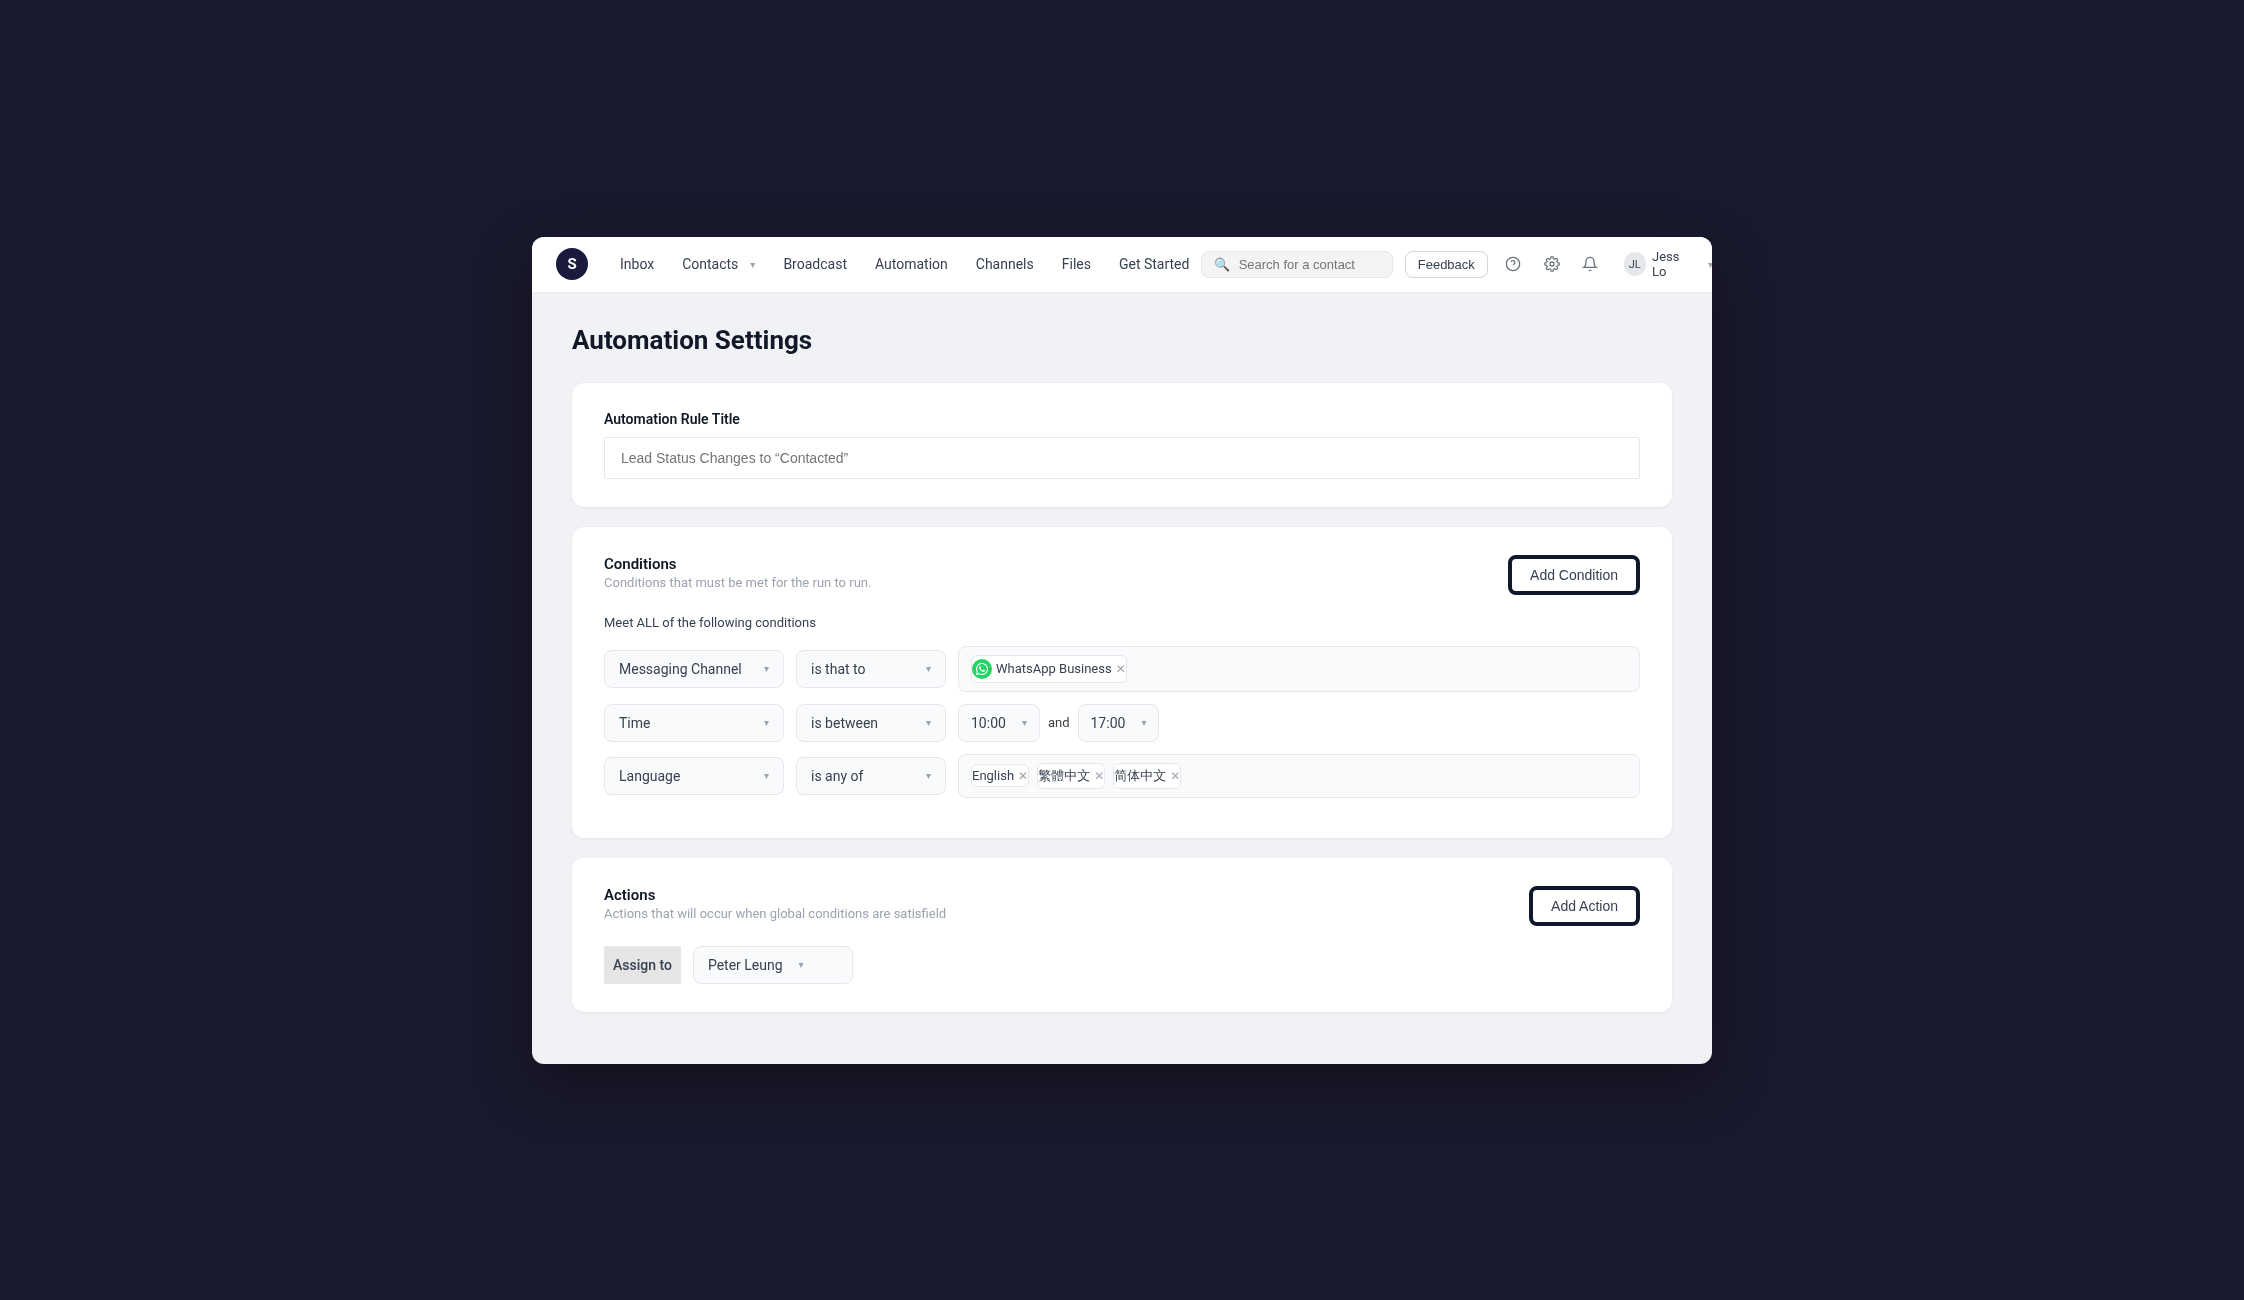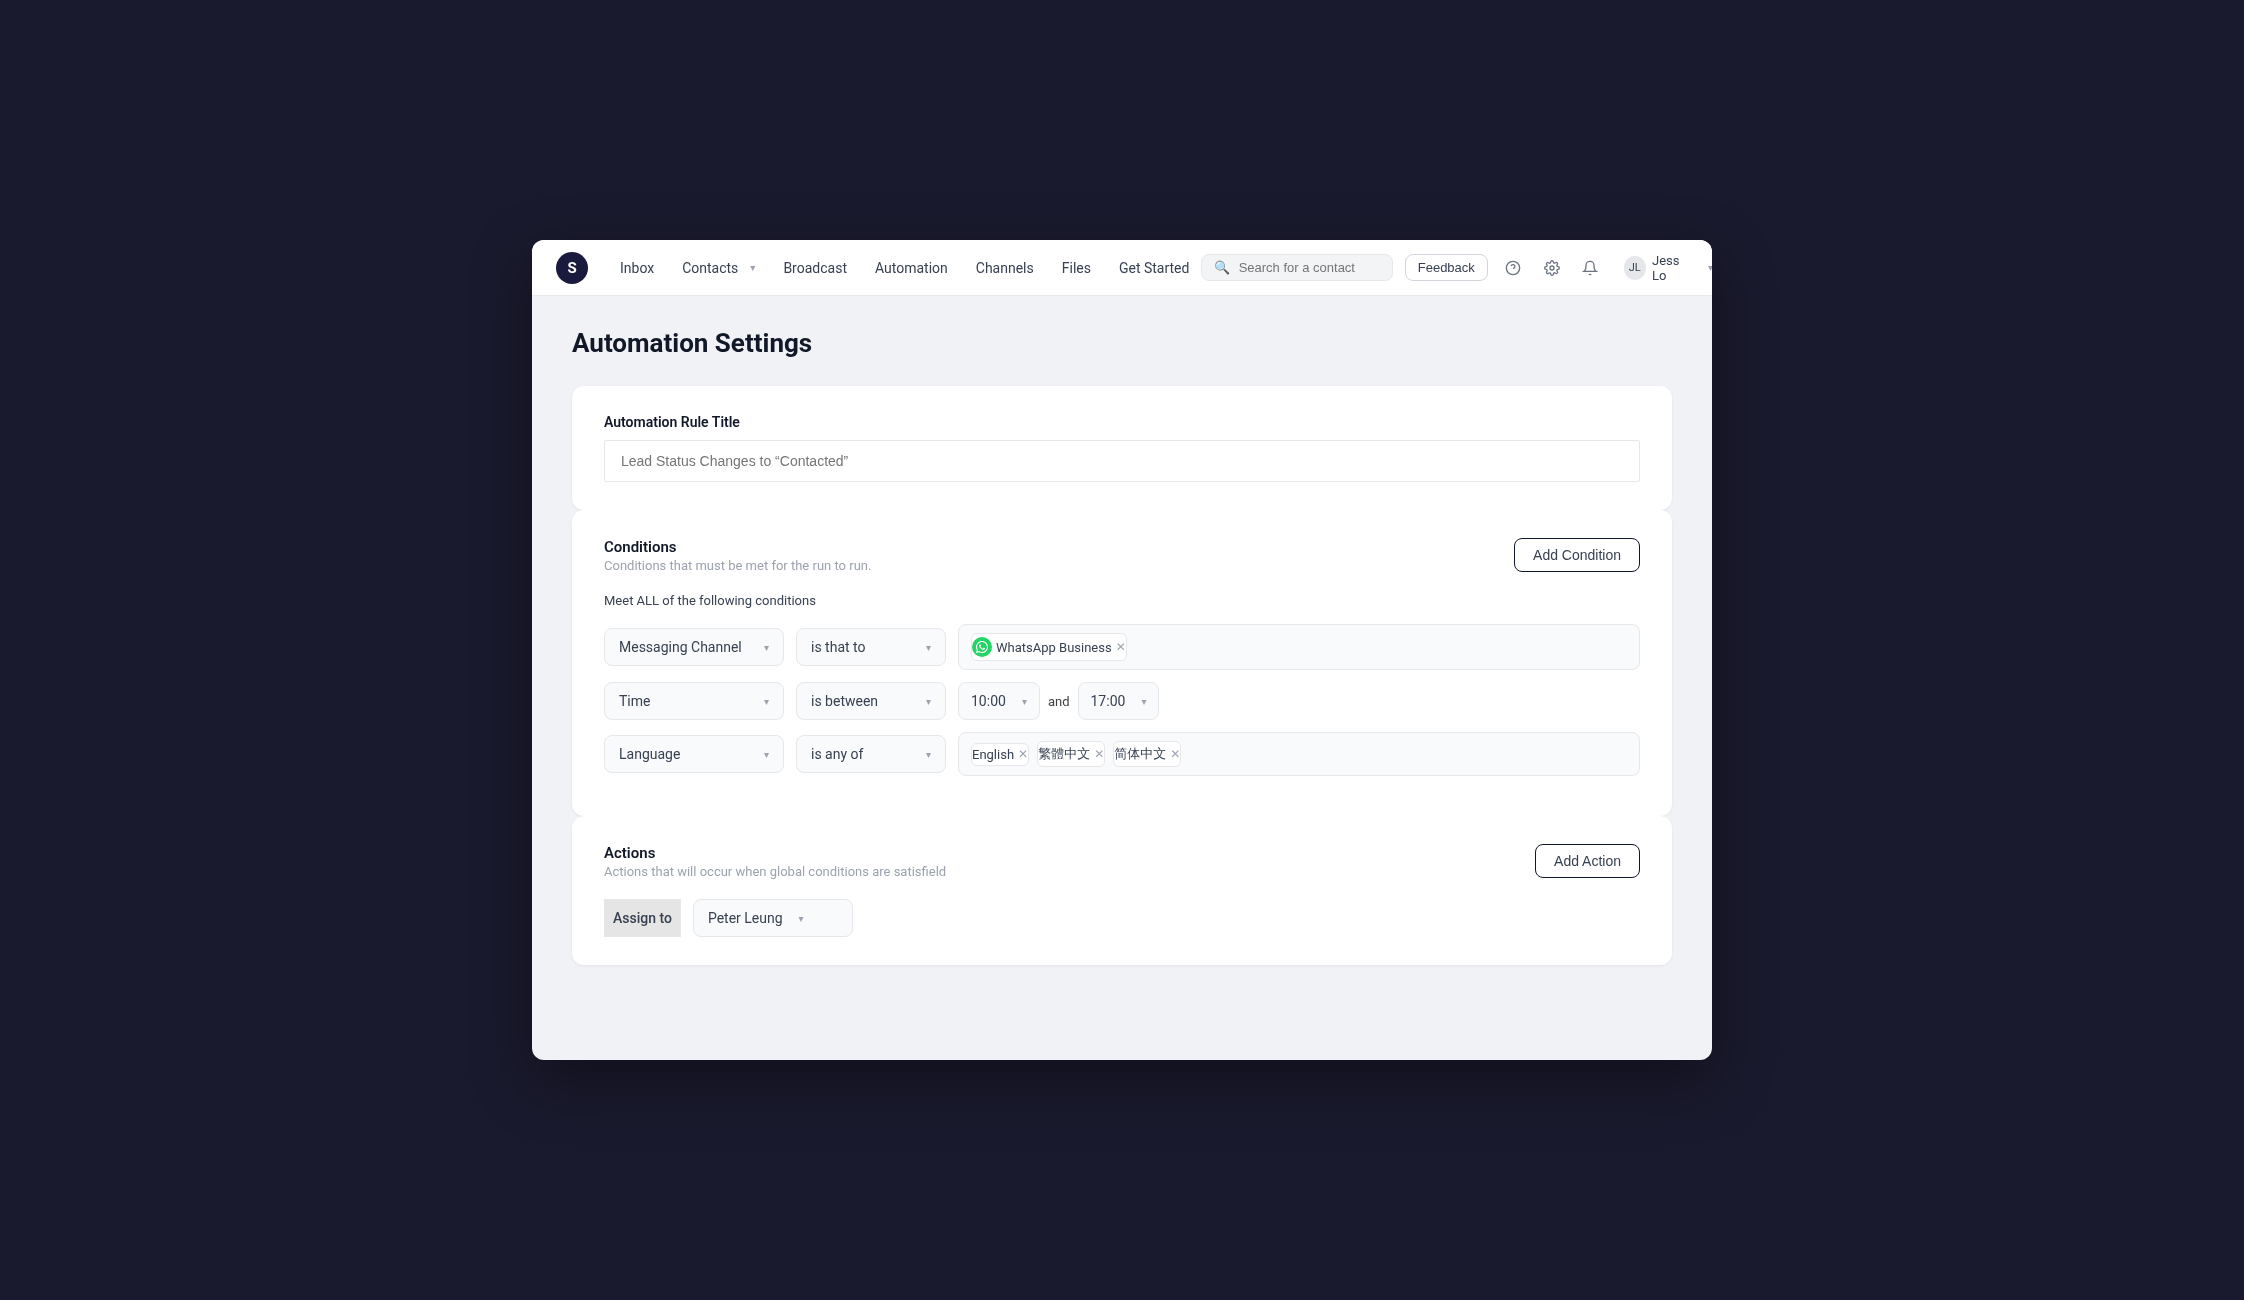--- a/index.html
+++ b/index.html
@@ -129,20 +129,21 @@
       font-size: 26px;
       font-weight: 700;
       color: #111827;
       margin-bottom: 28px;
     }
     
     .card {
       background: #fff;
       border-radius: 12px;
       padding: 28px 32px;
+      margin-bottom: 20px;
       box-shadow: 0 1px 3px rgba(0,0,0,0.06);
     }
     .rule-title-label {
       font-size: 14px;
       font-weight: 600;
       color: #111827;
       margin-bottom: 10px;
     }
     .rule-title-input {
       width: 100%;
@@ -165,21 +166,21 @@
       font-weight: 600;
       color: #111827;
     }
     .section-subtitle {
       font-size: 13px;
       color: #9ca3af;
       margin-top: 2px;
     }
     .add-btn {
       background: #fff;
-      border: 1px solid #0f172a;
+      border: 4px solid #0f172a;
       border-radius: 8px;
       padding: 8px 18px;
       font-size: 14px;
       color: #374151;
       cursor: pointer;
       font-weight: 500;
       white-space: nowrap;
     }
     .meet-all {
       font-size: 13px;

